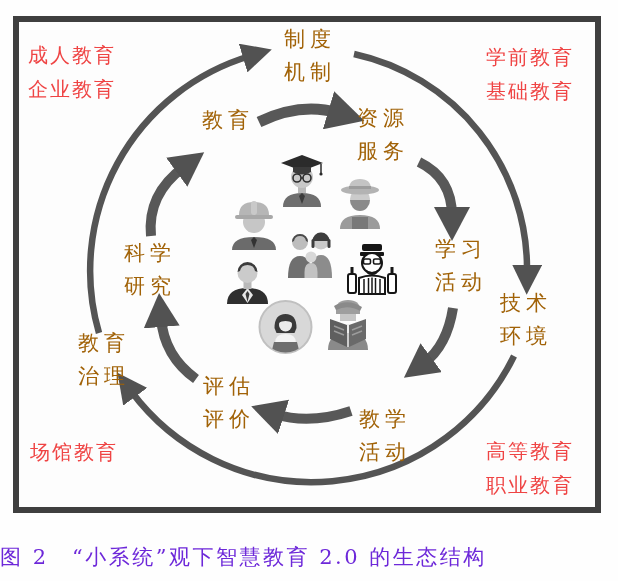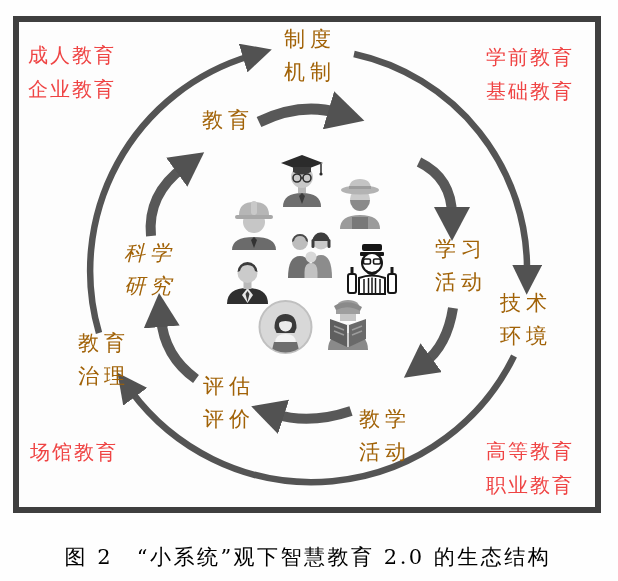--- a/index.html
+++ b/index.html
@@ -16,22 +16,22 @@
     position:absolute;font-size:20px;line-height:34px;letter-spacing:2px;
     color:#ef4444;white-space:nowrap;
   }
   .corner span{display:block;}
   .node{
     position:absolute;width:90px;text-align:center;font-size:21px;line-height:33px;
     letter-spacing:5px;color:#a16207;white-space:nowrap;
   }
   .node span{display:block;}
   .caption{
-    position:absolute;left:0;top:543px;width:616px;text-align:center;
-    font-size:21px;letter-spacing:2.5px;color:#000000;white-space:nowrap;
+    position:absolute;left:0;top:543px;width:616px;text-align:left;
+    font-size:21px;letter-spacing:2.5px;color:#6d28d9;white-space:nowrap;
   }
   .icon{position:absolute;}
 </style>
 </head>
 <body>
 
 <div class="page">
 
   <div class="frame"></div>
 
@@ -70,41 +70,45 @@
   </div>
   <div class="corner" style="left:486px;top:434px;">
     <span>高等教育</span>
     <span>职业教育</span>
   </div>
 
   <div class="node" style="left:265px;top:23px;">
     <span>制度</span>
     <span>机制</span>
   </div>
+  <div class="node" style="left:338px;top:102px;">
+    <span>资源</span>
+    <span>服务</span>
+  </div>
   <div class="node" style="left:416px;top:233px;">
     <span>学习</span>
     <span>活动</span>
   </div>
   <div class="node" style="left:481px;top:287px;">
     <span>技术</span>
     <span>环境</span>
   </div>
   <div class="node" style="left:340px;top:367px;margin-top:36px;">
     <span>教学</span>
     <span>活动</span>
   </div>
   <div class="node" style="left:184px;top:371px;font-family:Liberation Mono, monospace;">
     <span>评估</span>
     <span>评价</span>
   </div>
   <div class="node" style="left:59px;top:327px;">
     <span>教育</span>
     <span>治理</span>
   </div>
-  <div class="node" style="left:105px;top:237px;font-style:italic;">
+  <div class="node" style="left:105px;top:237px;">
     <span>科学</span>
     <span>研究</span>
   </div>
   <div class="node" style="left:183px;top:104px;">
     <span>教育</span>
   </div>
 
   <svg class="icon" style="left:276px;top:151px;" width="52" height="56" viewBox="0 0 52 56">
     <path d="M7 56 Q7 42 26 42 Q45 42 45 56 Z" fill="#6e6e6e"></path>
     <polygon points="26,42 29,45 26,53 23,45" fill="#3b3b3b"></polygon>

